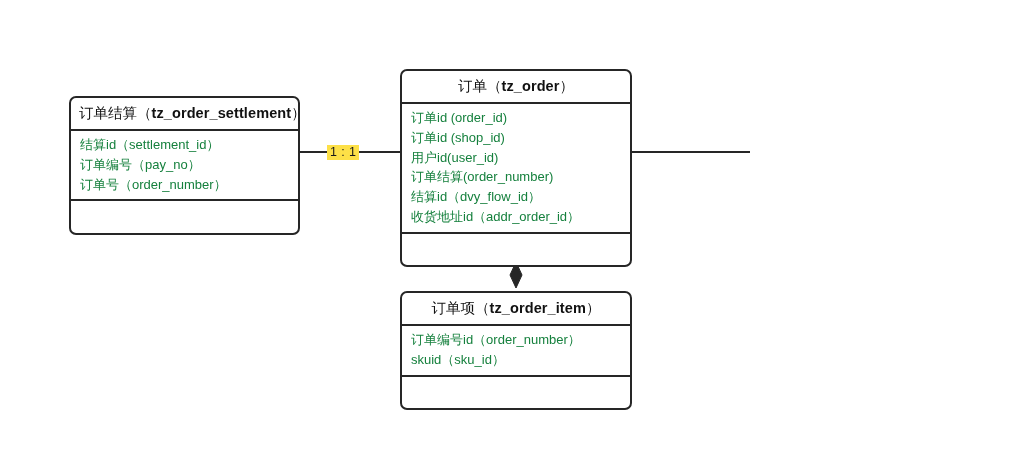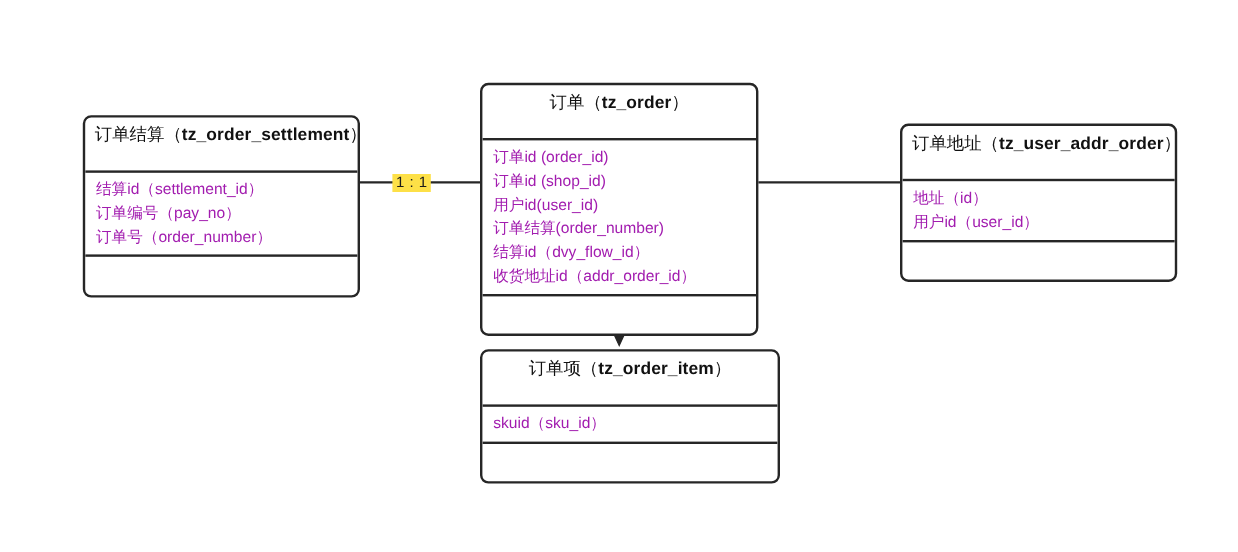--- a/index.html
+++ b/index.html
@@ -45,60 +45,60 @@
     box-sizing: border-box;
     background: #ffffff;
     border: 2px solid #262626;
     border-radius: 7px;
     overflow: hidden;
   }
   .entity-title {
     box-sizing: border-box;
     width: 100%;
     text-align: center;
-    padding: 6px 8px 20px 8px;
+    padding: 6px 8px 7px 8px;
     font-size: 14.5px;
     line-height: 1.25;
     color: #111111;
     border-bottom: 2px solid #262626;
     white-space: nowrap;
   }
   .entity-title .tbl {
     font-weight: bold;
     letter-spacing: 0.1px;
   }
   .entity-attrs {
     box-sizing: border-box;
     width: 100%;
     padding: 4px 0 5px 0;
     border-bottom: 2px solid #262626;
   }
   .attr {
     font-size: 13px;
     line-height: 1.52;
     padding: 0 0 0 9px;
-    color: #a21caf;
+    color: #15803d;
     white-space: nowrap;
   }
   .entity-footer {
     box-sizing: border-box;
     width: 100%;
   }
 
   
   #entity-settlement { left: 69px;  top: 96px;  width: 231px; }
   #entity-settlement .entity-footer { height: 32px; }
 
   #entity-order      { left: 400px; top: 69px;  width: 232px; }
   #entity-order .entity-footer { height: 31px; }
 
   #entity-addr       { left: 750px; top: 103px; width: 231px; }
   #entity-addr .entity-footer { height: 31px; }
 
-  #entity-item       { left: 400px; top: 291px; width: 250px; }
+  #entity-item       { left: 400px; top: 291px; width: 232px; }
   #entity-item .entity-footer { height: 31px; }
 
   #label-one-one { left: 327px; top: 145px; }
   #label-one-n   { left: 497px; top: 249px; }
 </style>
 </head>
 <body>
 
 <div id="canvas">
 
@@ -137,34 +137,25 @@
       <div class="attr">订单id (order_id)</div>
       <div class="attr">订单id (shop_id)</div>
       <div class="attr">用户id(user_id)</div>
       <div class="attr">订单结算(order_number)</div>
       <div class="attr">结算id（dvy_flow_id）</div>
       <div class="attr">收货地址id（addr_order_id）</div>
     </div>
     <div class="entity-footer"></div>
   </div>
 
-  <div class="entity" id="entity-addr">
-    <div class="entity-title">
-      <span>订单地址</span><span>（</span><span class="tbl">tz_user_addr_order</span><span>）</span>
-    </div>
-    <div class="entity-attrs">
-      <div class="attr">地址（id）</div>
-      <div class="attr">用户id（user_id）</div>
-    </div>
-    <div class="entity-footer"></div>
-  </div>
 
   <div class="entity" id="entity-item">
     <div class="entity-title">
       <span>订单项</span><span>（</span><span class="tbl">tz_order_item</span><span>）</span>
     </div>
     <div class="entity-attrs">
+      <div class="attr">订单编号id（order_number）</div>
       <div class="attr">skuid（sku_id）</div>
     </div>
     <div class="entity-footer"></div>
   </div>
 
 </div>
 
 </body></html>

